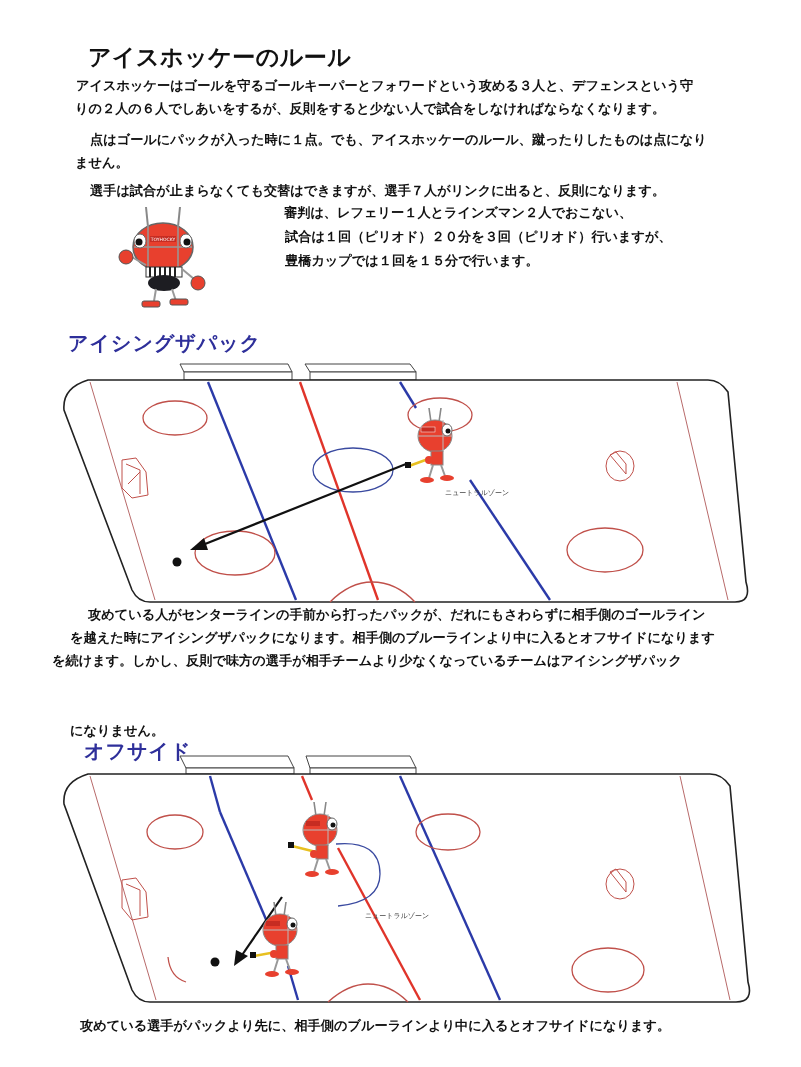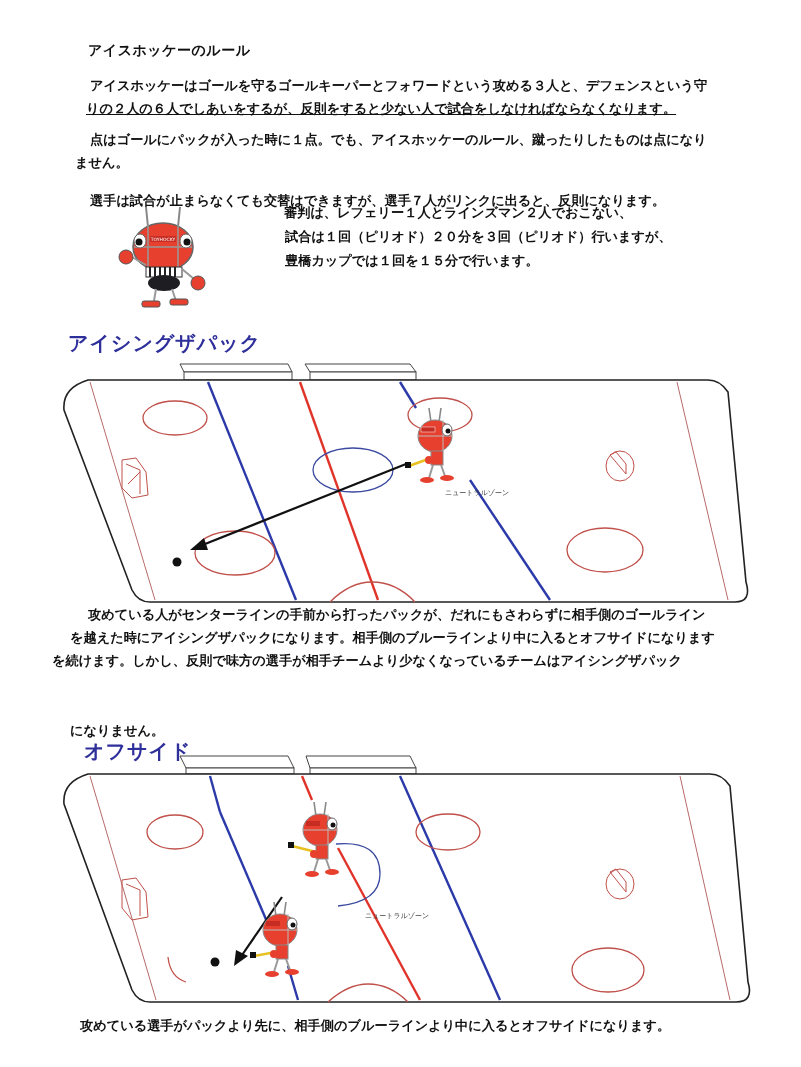--- a/index.html
+++ b/index.html
@@ -1,34 +1,34 @@
 <!DOCTYPE html>
 <html><head>
 <meta charset="utf-8">
 <style>
   html, body { margin: 0; padding: 0; background: #ffffff; }
   body { width: 801px; height: 1067px; position: relative; overflow: hidden;
          font-family: "DejaVu Sans", "Liberation Sans", sans-serif; color: #111; }
   .abs { position: absolute; }
-  .title { left: 88px; top: 42px; font-size: 14px; font-weight: bold; letter-spacing: 0.5px; }
+  .title { left: 88px; top: 42px; font-size: 23px; font-weight: bold; letter-spacing: 0.5px; }
   .para { font-size: 13.2px; font-weight: bold; line-height: 22px; white-space: nowrap; }
   .section-h { font-size: 20px; font-weight: bold; color: #2e2f9a; letter-spacing: 1px; }
   svg { position: absolute; overflow: visible; }
 </style>
 </head>
 <body>
 
 <div class="abs title">アイスホッケーのルール</div>
 
 <div>
-  <div class="abs para" style="left:90px;top:75px;">アイスホッケーはゴールを守るゴールキーパーとフォワードという攻める３人と、デフェンスという守</div>
-  <div class="abs para" style="left:86px;top:98px;text-decoration:underline;">りの２人の６人でしあいをするが、反則をすると少ない人で試合をしなければならなくなります。</div>
+  <div class="abs para" style="left:76px;top:75px;">アイスホッケーはゴールを守るゴールキーパーとフォワードという攻める３人と、デフェンスという守</div>
+  <div class="abs para" style="left:75px;top:98px;">りの２人の６人でしあいをするが、反則をすると少ない人で試合をしなければならなくなります。</div>
   <div class="abs para" style="left:90px;top:129px;">点はゴールにパックが入った時に１点。でも、アイスホッケーのルール、蹴ったりしたものは点になり</div>
   <div class="abs para" style="left:75px;top:152px;">ません。</div>
-  <div class="abs para" style="left:90px;top:190px;">選手は試合が止まらなくても交替はできますが、選手７人がリンクに出ると、反則になります。</div>
+  <div class="abs para" style="left:90px;top:180px;">選手は試合が止まらなくても交替はできますが、選手７人がリンクに出ると、反則になります。</div>
 </div>
 
 <div>
   <div class="abs para" style="left:284px;top:202px;">審判は、レフェリー１人とラインズマン２人でおこない、</div>
   <div class="abs para" style="left:285px;top:226px;">試合は１回（ピリオド）２０分を３回（ピリオド）行いますが、</div>
   <div class="abs para" style="left:285px;top:250px;">豊橋カップでは１回を１５分で行います。</div>
 </div>
 
 <svg style="left:118px;top:205px;" width="100" height="110" viewBox="0 0 100 110">
   <line x1="28" y1="2" x2="30" y2="22" stroke="#888" stroke-width="2"></line>

